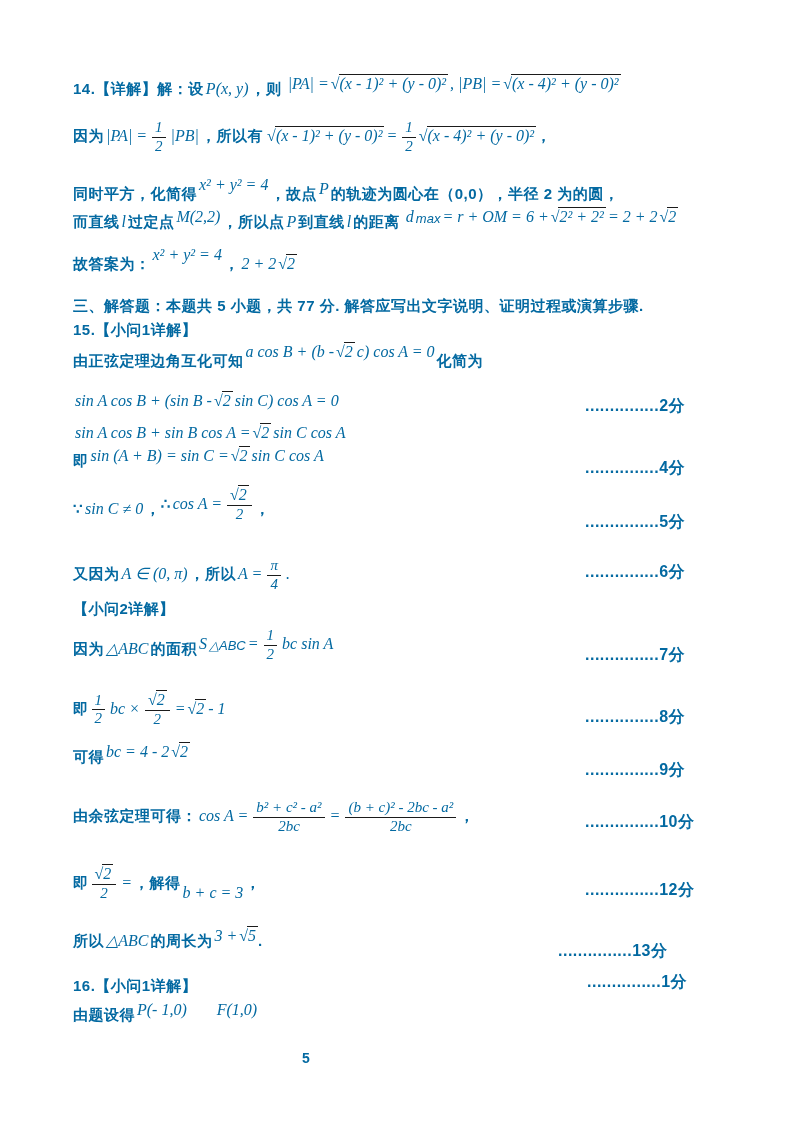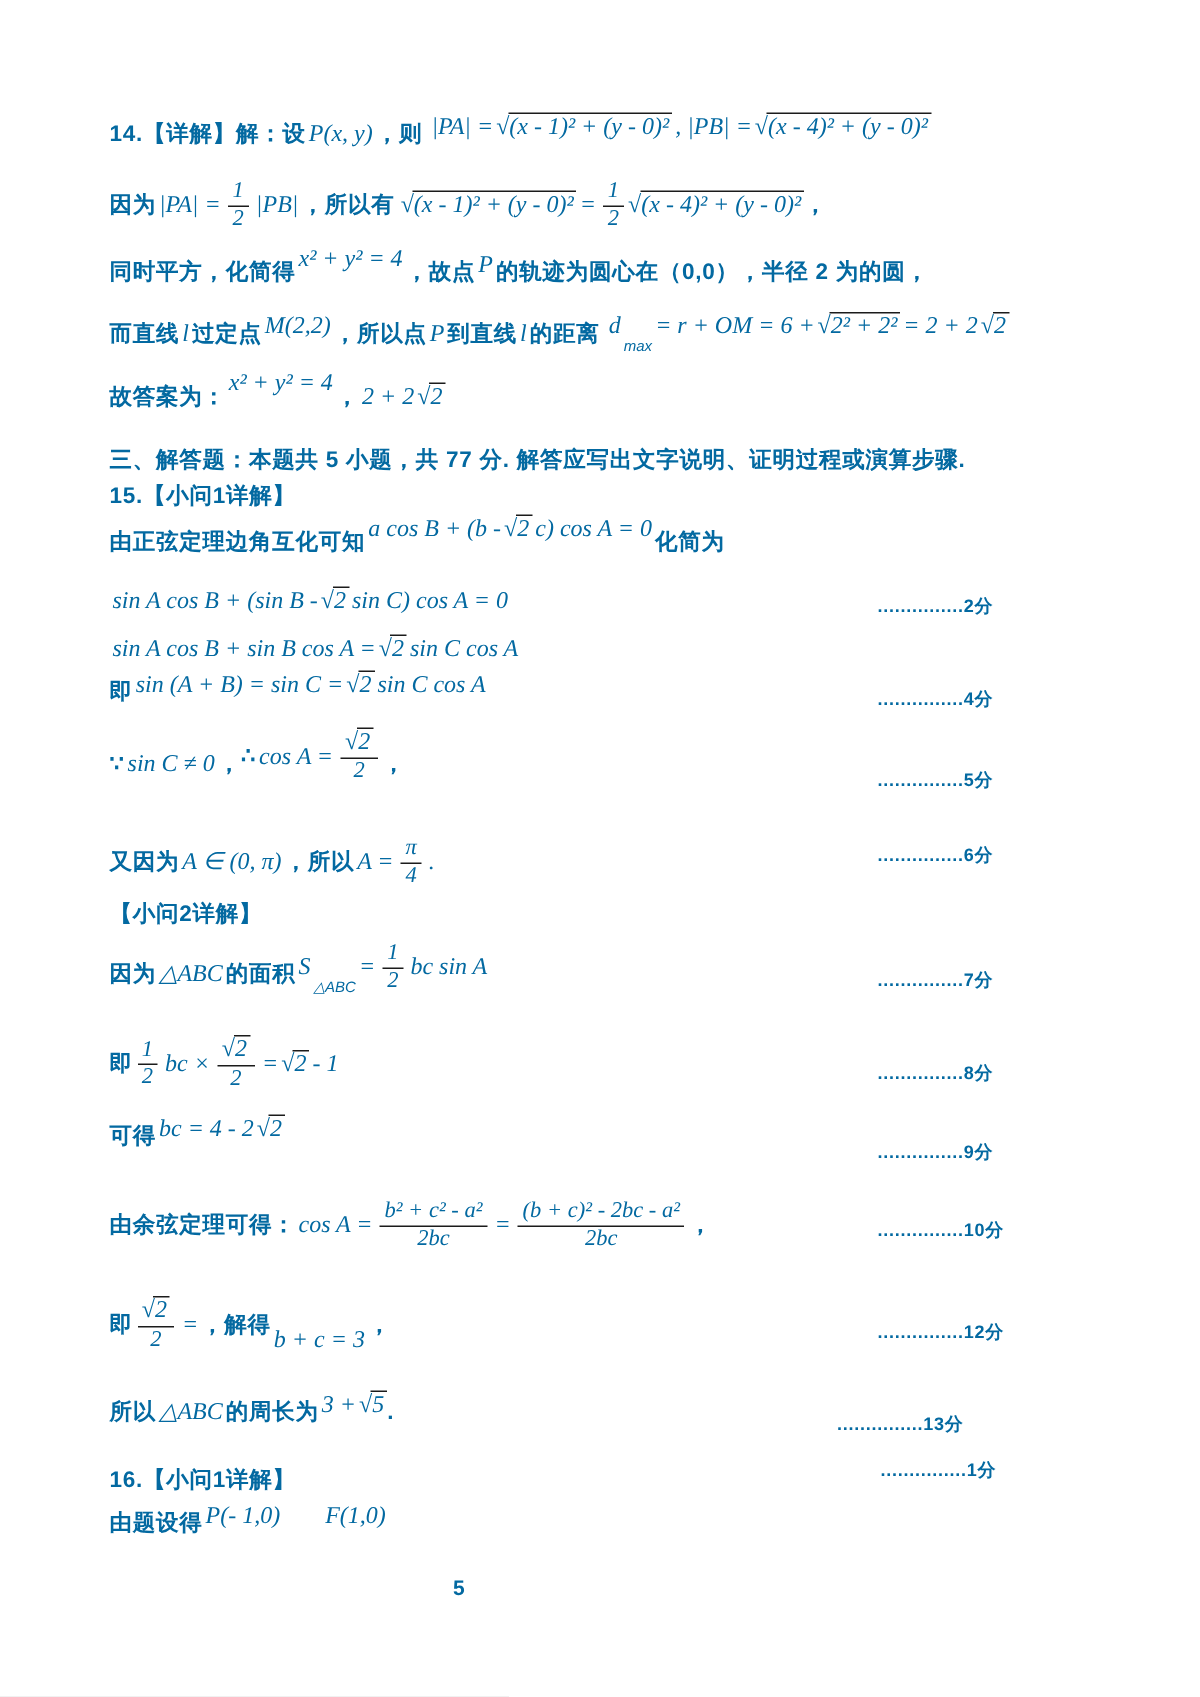--- a/index.html
+++ b/index.html
@@ -13,22 +13,22 @@
   .sqrt::before{content:"√";font-style:normal;margin-right:-1px;}
   .sqrt .r{border-top:1.4px solid #1b1b1b;padding:0 2px 0 1px;}
   .frac{display:inline-flex;flex-direction:column;text-align:center;vertical-align:middle;
         line-height:1.05;margin:0 3px;font-family:"Liberation Serif",serif;font-style:italic;
         font-size:15px;font-weight:500;}
   .frac .n{border-bottom:1.4px solid #1b1b1b;padding:0 3px 1px 3px;}
   .frac .d{padding-top:1px;}
   .up{position:relative;top:-9px;display:inline-block;}
   .up2{position:relative;top:-5px;display:inline-block;}
   .dn{position:relative;top:10px;display:inline-block;}
-  .sub{font-size:10px;font-style:italic;position:relative;top:12px;letter-spacing:0;}
-  .score{position:absolute;left:585px;font-weight:700;font-size:12px;letter-spacing:0.5px;}
+  .sub{font-size:13px;font-style:italic;position:relative;top:1px;letter-spacing:0;}
+  .score{position:absolute;left:585px;font-weight:700;font-size:16px;letter-spacing:0.5px;}
   .pageno{position:absolute;font-weight:700;font-size:14px;}
 </style>
 </head>
 <body>
 
 <div id="page">
 
   <div class="line" style="top:80px">
     <span class="cn">14.【详解】解：设</span><span class="math">P(x, y)</span><span class="cn">，则</span>
     <span class="up2"><span class="math">|PA| =</span><span class="sqrt"><span class="r">(x - 1)² + (y - 0)²</span></span><span class="math">,</span><span class="math">|PB| =</span><span class="sqrt"><span class="r">(x - 4)² + (y - 0)²</span></span></span>
@@ -38,21 +38,21 @@
     <span class="cn">因为</span><span class="math">|PA| =</span><span class="frac">
         <span class="n">1</span>
         <span class="d">2</span>
       </span><span class="math">|PB|</span><span class="cn">，所以有</span>
     <span class="sqrt"><span class="r">(x - 1)² + (y - 0)²</span></span><span class="math">=</span><span class="frac">
         <span class="n">1</span>
         <span class="d">2</span>
       </span><span class="sqrt"><span class="r">(x - 4)² + (y - 0)²</span></span><span class="cn">，</span>
   </div>
 
-  <div class="line" style="top:172px">
+  <div class="line" style="top:185px">
     <span class="cn">同时平方，化简得</span><span class="up"><span class="math">x² + y² = 4</span></span><span class="cn">，故点</span><span class="up2"><span class="math">P</span></span><span class="cn">的轨迹为圆心在（0,0），半径 2 为的圆，</span>
   </div>
 
   <div class="line" style="top:213px">
     <span class="cn">而直线</span><span class="math">l</span><span class="cn">过定点</span><span class="up2"><span class="math">M(2,2)</span></span><span class="cn">，所以点</span><span class="math">P</span><span class="cn">到直线</span><span class="math">l</span><span class="cn">的距离</span>
     <span class="up2"><span class="math">d</span><span class="sub">max</span><span class="math">= r + OM = 6 +</span><span class="sqrt"><span class="r">2² + 2²</span></span><span class="math">= 2 + 2</span><span class="sqrt"><span class="r">2</span></span></span>
   </div>
 
   <div class="line" style="top:255px">
     <span class="cn">故答案为：</span><span class="up"><span class="math">x² + y² = 4</span></span><span class="cn">，</span><span class="math">2 + 2</span><span class="sqrt"><span class="r">2</span></span>

